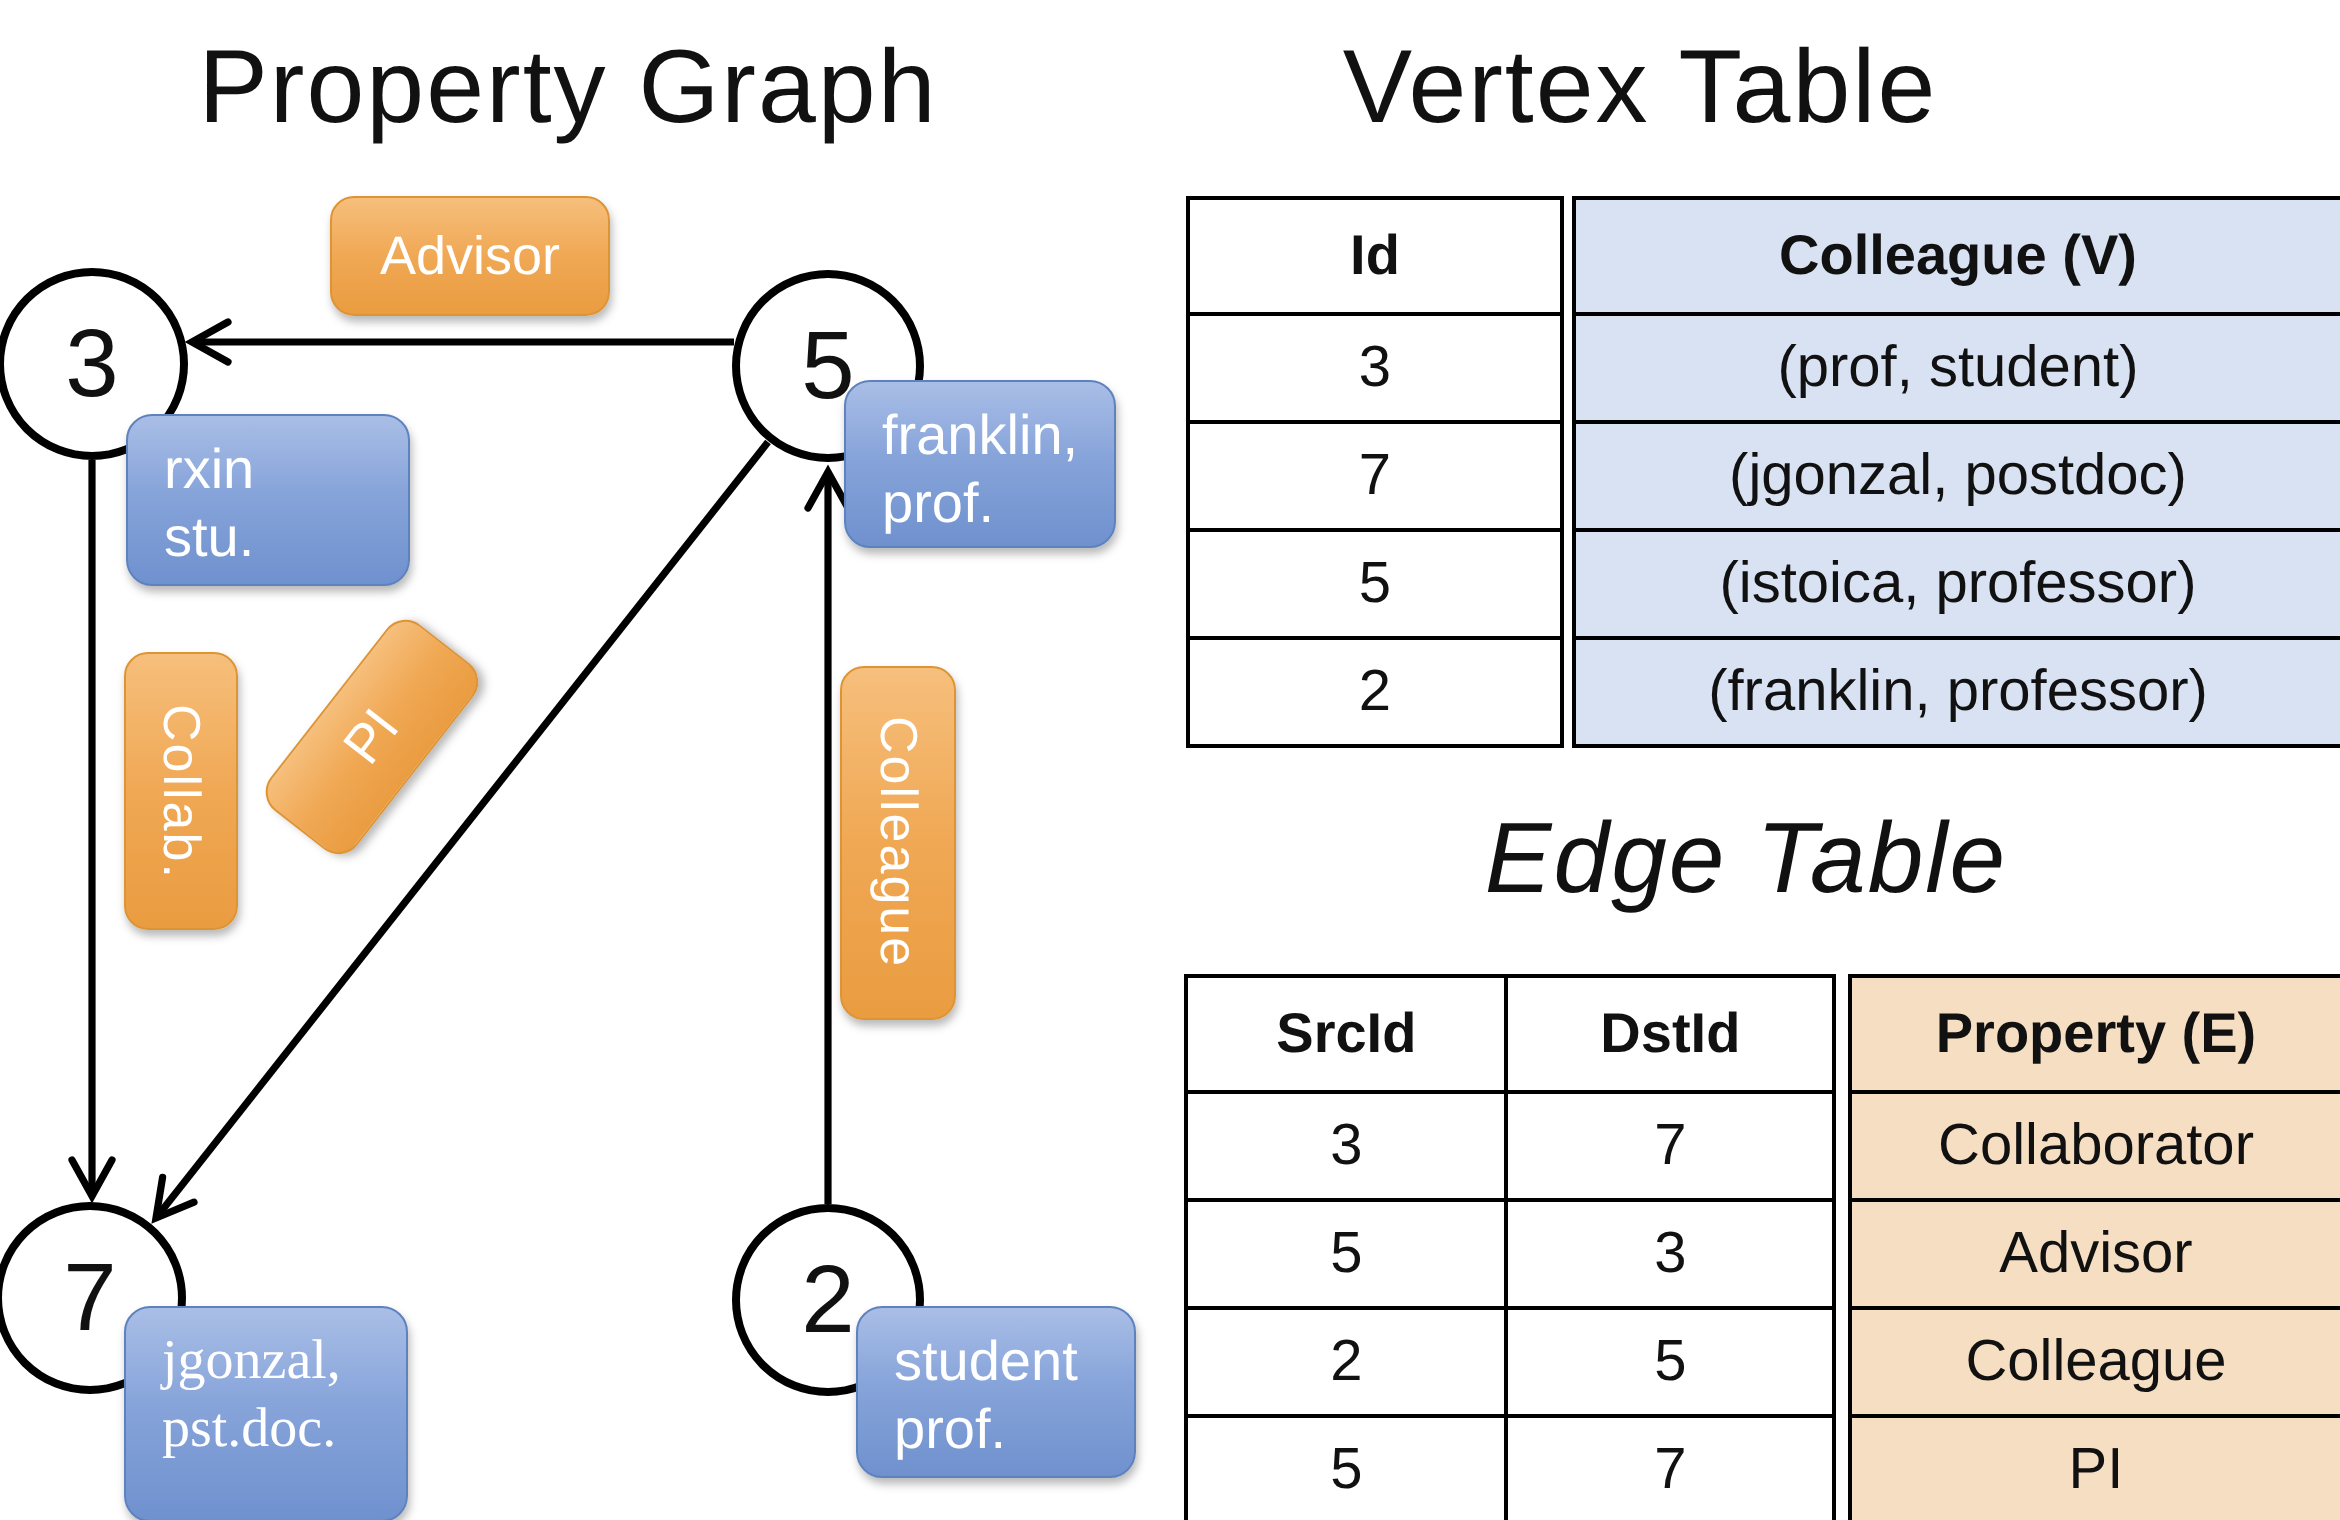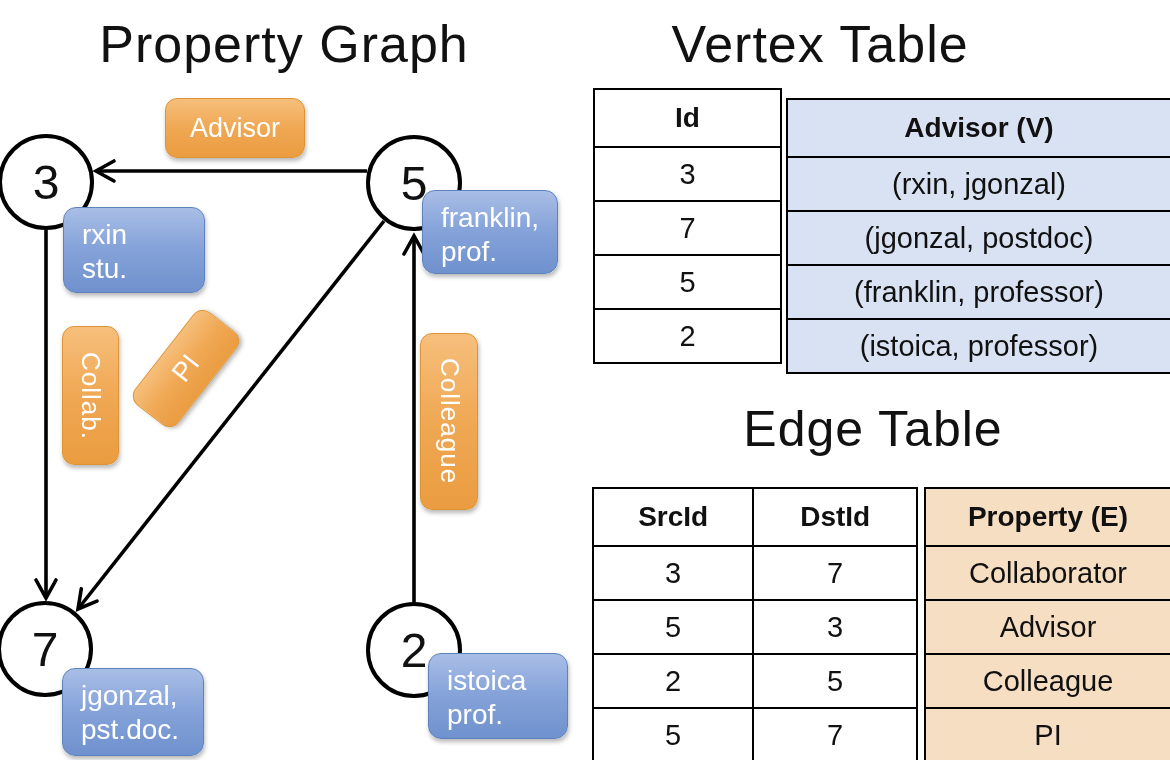--- a/index.html
+++ b/index.html
@@ -73,40 +73,40 @@
     </div>
 
     <div class="pbox" style="left:63px;top:187px;width:142px;height:86px;margin-top:20px;">
       <span class="line">rxin</span>
       <span class="line">stu.</span>
     </div>
     <div class="pbox" style="left:422px;top:190px;width:136px;height:84px;">
       <span class="line">franklin,</span>
       <span class="line">prof.</span>
     </div>
-    <div class="pbox" style="left:62px;top:668px;width:142px;height:88px;">
+    <div class="pbox" style="left:62px;top:653px;width:142px;height:108px;font-family:Liberation Serif, serif;">
       <span class="line">jgonzal,</span>
       <span class="line">pst.doc.</span>
     </div>
     <div class="pbox" style="left:428px;top:653px;width:140px;height:86px;">
-      <span class="line">istoica</span>
+      <span class="line">student</span>
       <span class="line">prof.</span>
     </div>
 
     <div class="ebox" style="left:165px;top:98px;width:140px;height:60px;">Advisor</div>
     <div class="ebox vertical" style="left:62px;top:326px;width:57px;height:139px;">Collab.</div>
     <div class="ebox rotated" style="left:127px;top:341px;width:118px;height:55px;">PI</div>
     <div class="ebox vertical" style="left:420px;top:333px;width:58px;height:177px;">Colleague</div>
   </div>
 
   <div class="tables-panel">
 
     <div class="big-title" style="left:570px;top:14px;width:500px;">Vertex Table</div>
 
-    <table style="left:593px;top:88px;width:187px;">
+    <table style="left:593px;top:98px;width:187px;">
       <tbody>
           <tr>
         <th style="width:187px;">Id</th>
       </tr>
       <tr>
             <td>3</td>
           </tr>
       <tr>
             <td>7</td>
           </tr>
@@ -115,38 +115,38 @@
           </tr>
       <tr>
             <td>2</td>
           </tr>
     </tbody>
       </table>
 
     <table style="left:786px;top:98px;width:384px;">
       <tbody>
           <tr>
-        <th class="fill-blue" style="width:384px;">Advisor (V)</th>
+        <th class="fill-blue" style="width:384px;">Colleague (V)</th>
       </tr>
       <tr>
-            <td class="fill-blue">(rxin, jgonzal)</td>
+            <td class="fill-blue">(prof, student)</td>
           </tr>
       <tr>
             <td class="fill-blue">(jgonzal, postdoc)</td>
           </tr>
       <tr>
-            <td class="fill-blue">(franklin, professor)</td>
+            <td class="fill-blue">(istoica, professor)</td>
           </tr>
       <tr>
-            <td class="fill-blue">(istoica, professor)</td>
+            <td class="fill-blue">(franklin, professor)</td>
           </tr>
     </tbody>
       </table>
 
-    <div class="big-title" style="left:623px;top:400px;width:500px;font-size:50px;">Edge Table</div>
+    <div class="big-title" style="left:623px;top:400px;width:500px;font-size:50px;font-style:italic;">Edge Table</div>
 
     <table style="left:592px;top:487px;width:326px;">
       <tbody>
           <tr>
         <th style="width:148px;">SrcId</th>
         <th style="width:151px;">DstId</th>
       </tr>
       <tr>
         <td>3</td>
         <td>7</td>

